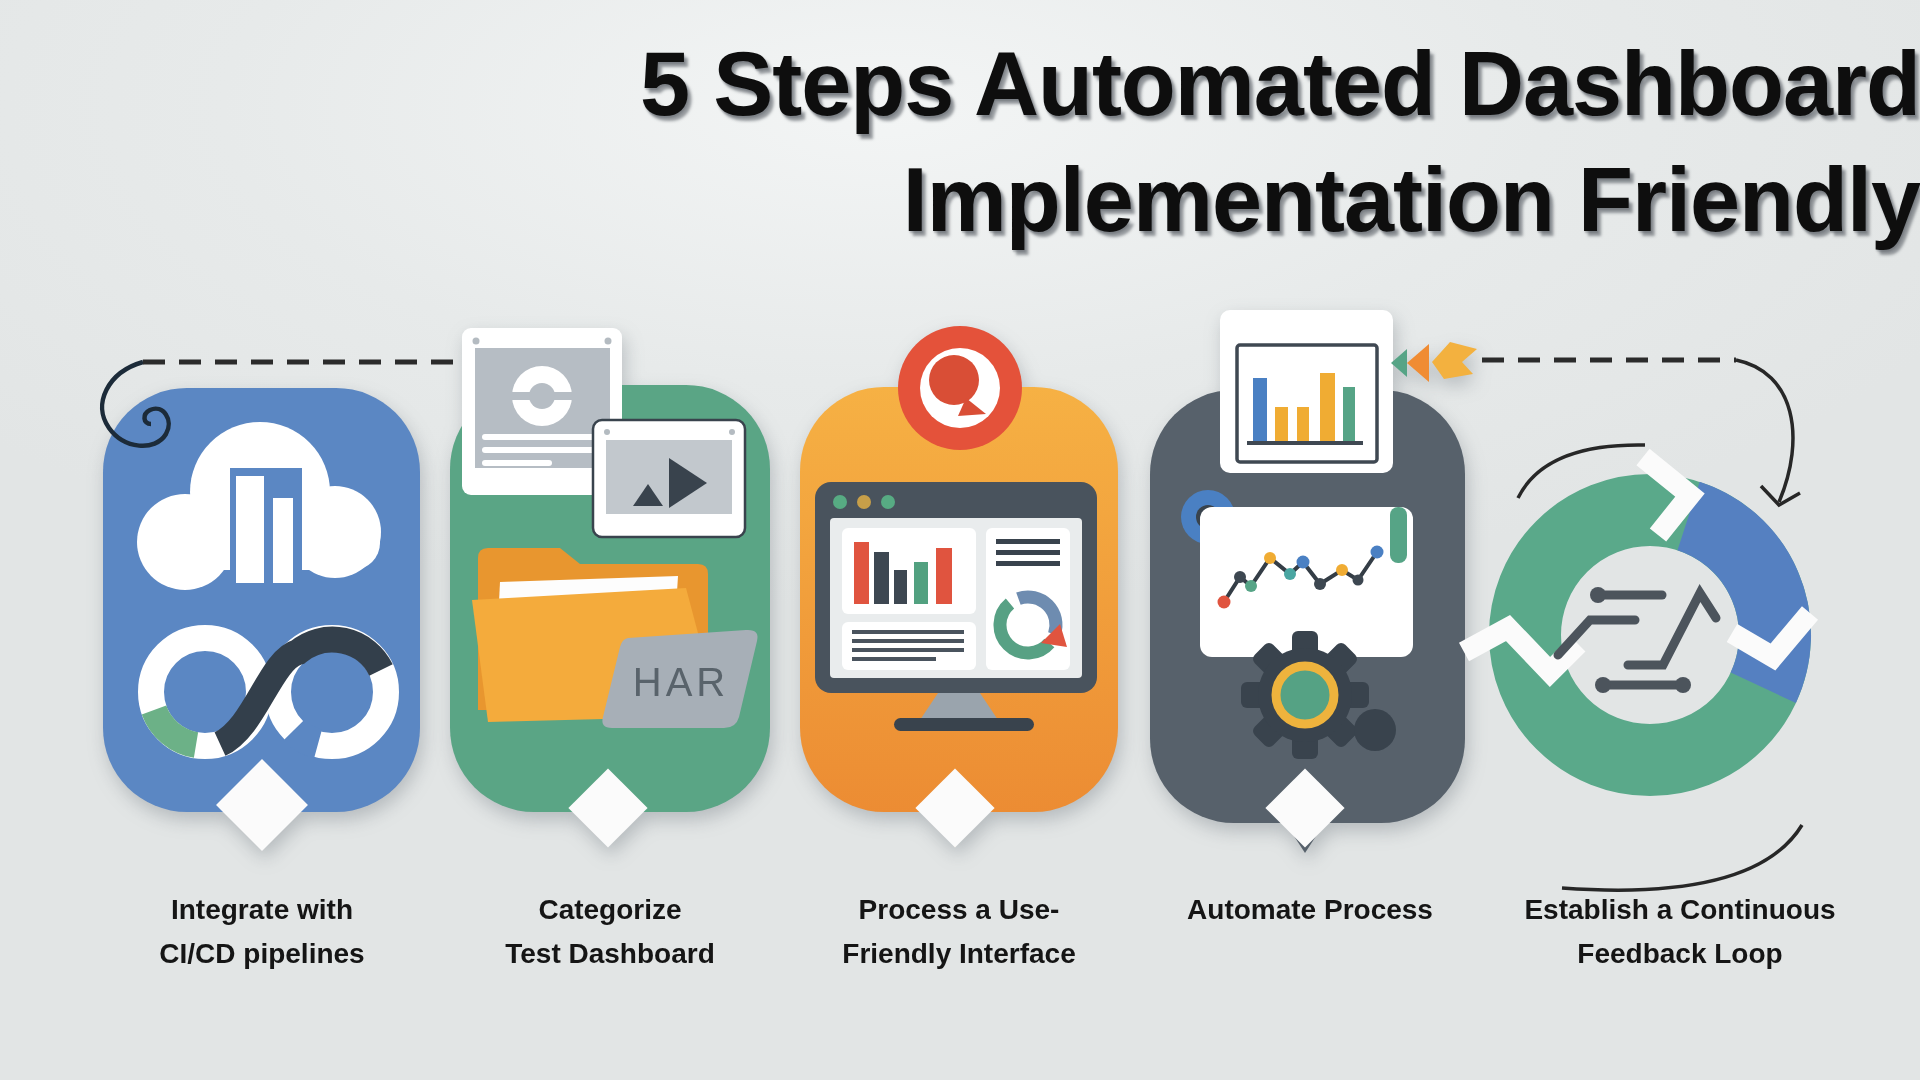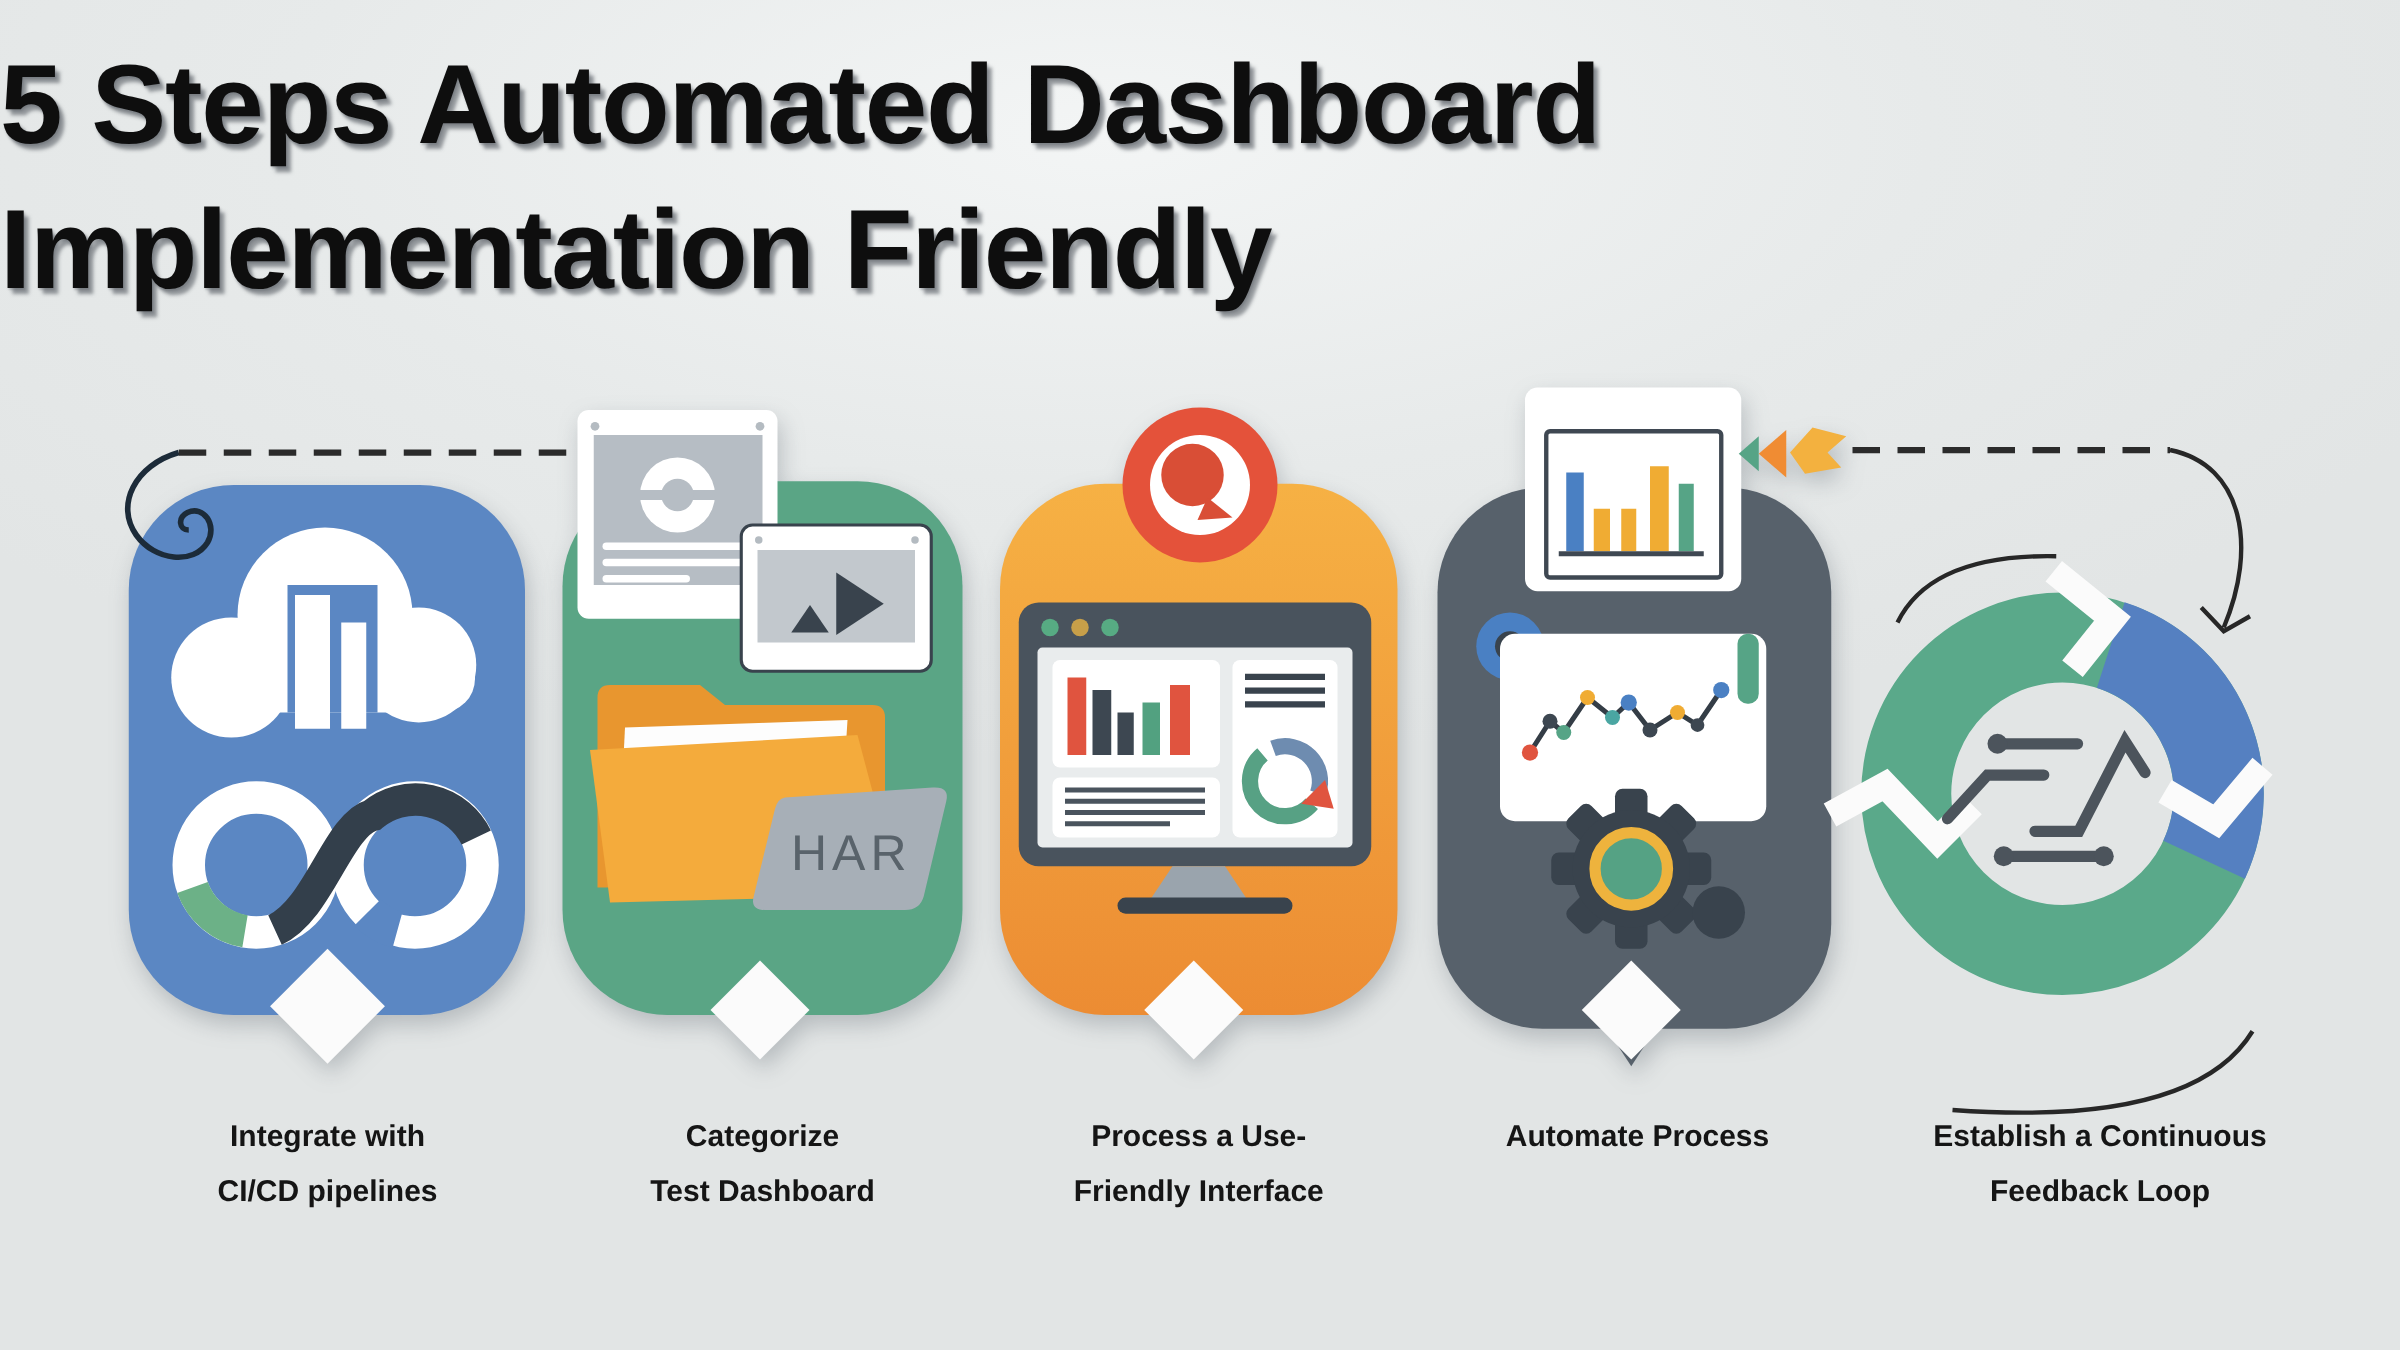--- a/index.html
+++ b/index.html
@@ -3,30 +3,30 @@
 <meta charset="utf-8">
 <style>
   html,body{margin:0;padding:0;background:#e5e7e7;}
   .canvas{
     position:relative;width:1920px;height:1080px;overflow:hidden;
     background:radial-gradient(ellipse 1200px 500px at 46% 10%, #f3f5f5 0%, #e7eaea 55%, #e2e5e5 100%);
     font-family:"Liberation Sans", sans-serif;
   }
   .title{
     position:absolute;left:0;top:26px;width:100%;
-    text-align:left;font-weight:bold;color:#0e0e0e;
+    text-align:right;font-weight:bold;color:#0e0e0e;
     font-size:90px;line-height:116px;letter-spacing:-1px;
     text-shadow:4px 5px 3px rgba(75,80,88,0.55), 1px 2px 2px rgba(75,80,88,0.35);
   }
   .step-svg{position:absolute;}
   .step-svg.shadowed{filter:drop-shadow(3px 8px 9px rgba(70,80,90,0.28));}
   .labels .label{
     position:absolute;top:888px;width:380px;margin-left:-190px;
     text-align:center;font-weight:bold;color:#151515;
-    font-size:24px;line-height:44px;
+    font-size:28px;line-height:44px;
   }
   .overlay{position:absolute;left:0;top:0;z-index:8;pointer-events:none;}
 </style>
 </head>
 <body>
 
 <div class="canvas">
 
   <div class="title">
     <div>5 Steps Automated Dashboard</div>

